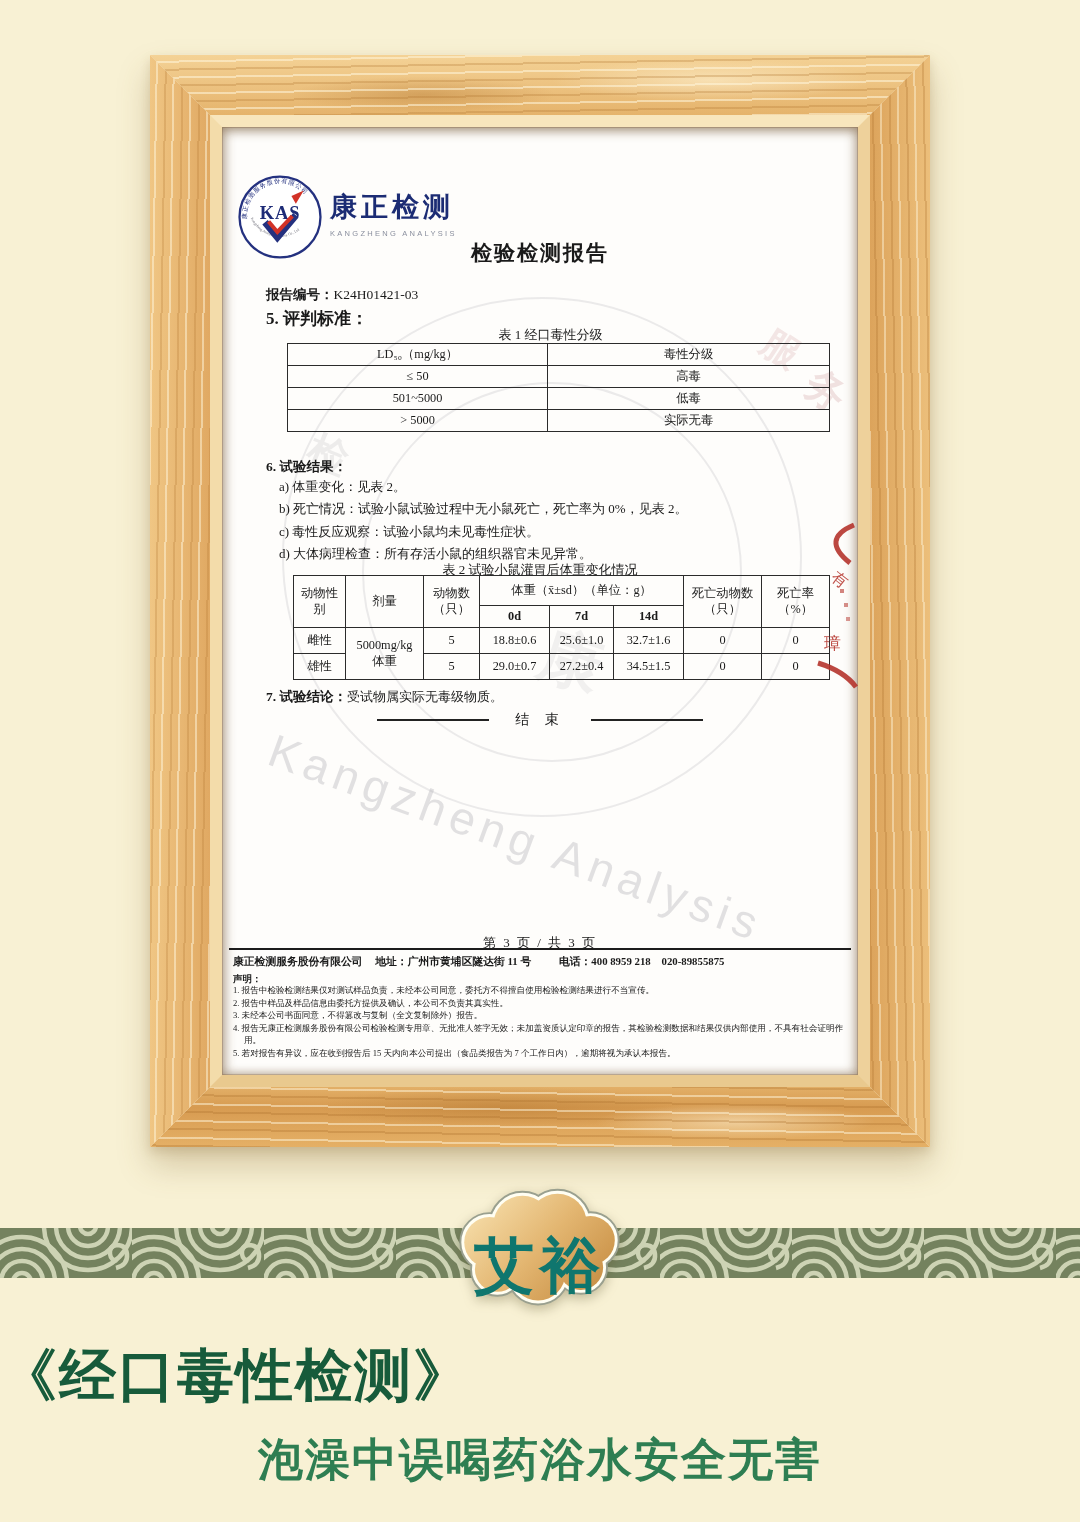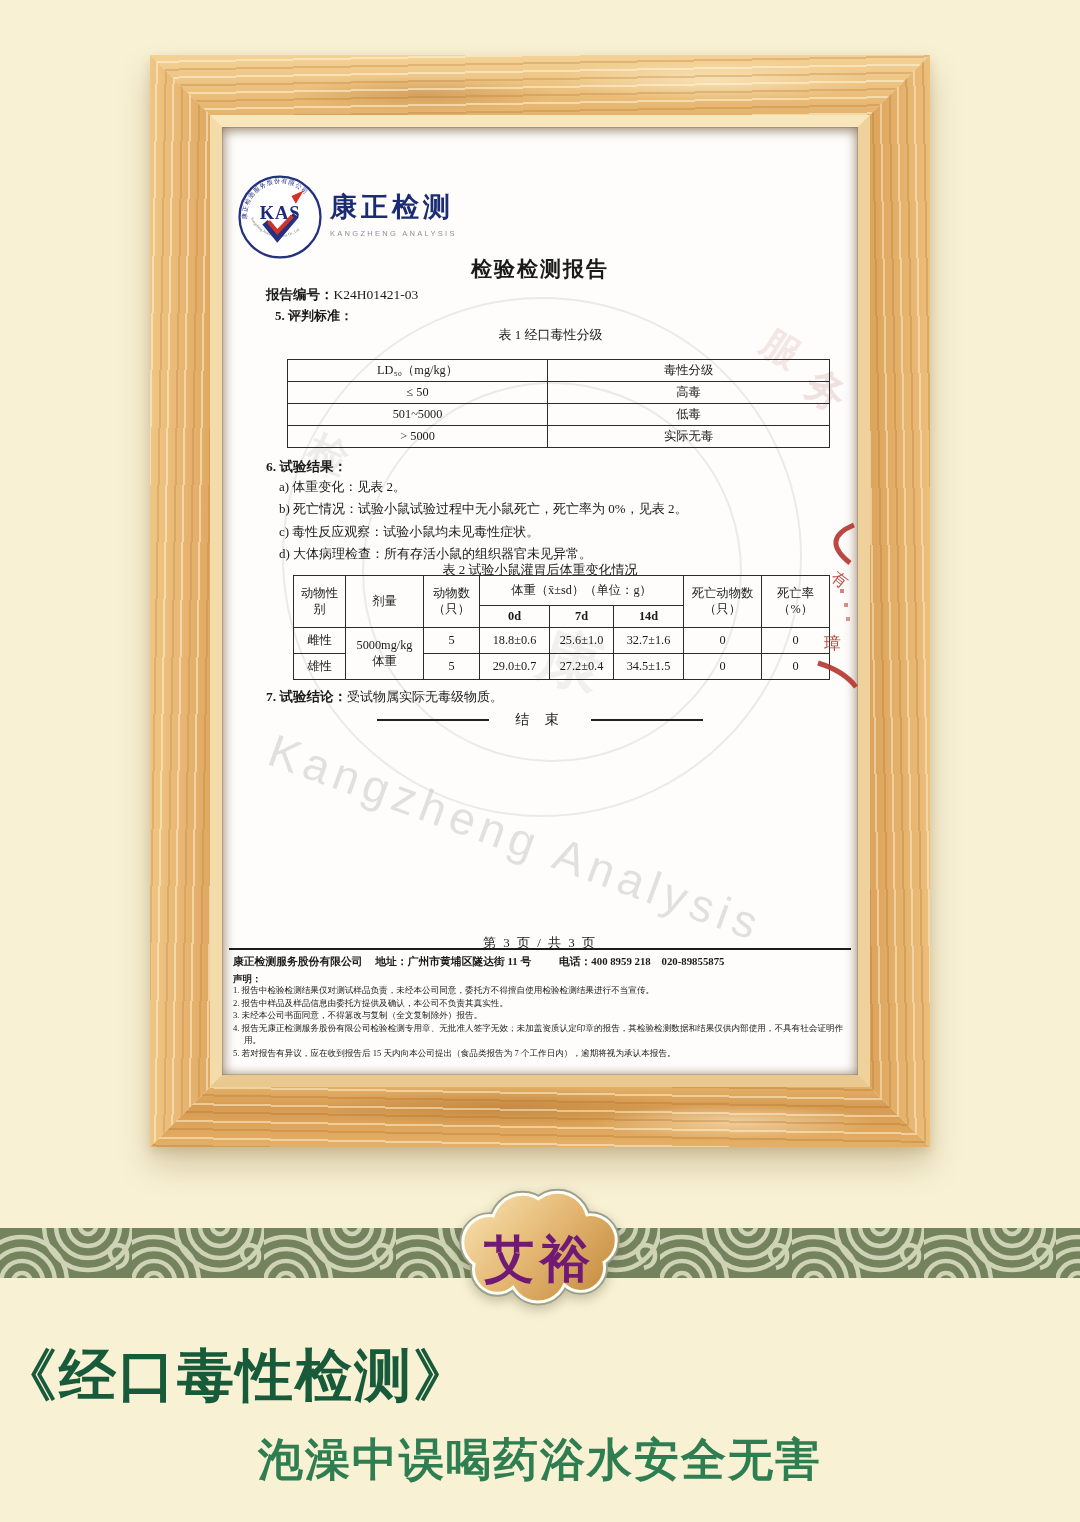--- a/index.html
+++ b/index.html
@@ -74,21 +74,21 @@
   .hb { font-weight:700; }
   .end-row { display:flex; align-items:center; justify-content:center; gap:26px; }
   .end-dash { width:112px; height:1.6px; background:#222; }
   .stmt { padding-left:11px; text-indent:-11px; }
   
   .band-wrap { position:absolute; left:0; top:1228px; width:1080px; height:50px; z-index:1; }
   .badge { position:absolute; left:50%; top:1184px; transform:translateX(-50%);
            width:196px; height:136px; z-index:2; filter:drop-shadow(0 4px 6px rgba(95,85,45,.35)); }
   .badge-text { position:absolute; left:0; right:0; top:42px; text-align:center;
     font-family:"Liberation Sans","DejaVu Sans",sans-serif;
-    font-size:50px; font-weight:800; color:#701a75; letter-spacing:6px; }
+    font-size:60px; font-weight:800; color:#0f766e; letter-spacing:6px; }
   .mk-title { position:absolute; left:0; right:0; top:1338px; text-align:left;
     font-family:"Liberation Sans","DejaVu Sans",sans-serif;
     font-size:57px; font-weight:800; color:#175b3b; letter-spacing:2px; }
   .mk-sub { position:absolute; left:0; right:0; top:1430px; text-align:center;
     font-family:"Liberation Sans","DejaVu Sans",sans-serif;
     font-size:45px; font-weight:600; color:#2e7e52; letter-spacing:2px; }
 </style>
 </head>
 <body>
 
@@ -124,28 +124,28 @@
       <text x="50" y="52" text-anchor="middle" font-size="21" font-weight="bold" fill="#1d2b77" letter-spacing="1" font-family="Liberation Serif, serif">KAS</text>
       <polygon points="63,26 77,20 68,35" fill="#d23227"></polygon>
       <path d="M 33 56 L 47 73 L 68 48" fill="none" stroke="#24317f" stroke-width="8"></path>
       <path d="M 37 55 L 47 67 L 64 49" fill="none" stroke="#d23227" stroke-width="4.5"></path>
     </svg>
     <div class="abs" style="left:108px; top:62px;">
       <div class="brand-cn">康正检测</div>
       <div class="brand-en">KANGZHENG ANALYSIS</div>
     </div>
 
-    <div class="abs ctr doc-title" style="top:128px;">检验检测报告</div>
+    <div class="abs ctr doc-title" style="top:112px;">检验检测报告</div>
     <div class="abs body-line" style="left:44px; top:159px; font-size:13.5px;">
       <span class="lbl-b">报告编号：</span><span>K24H01421-03</span>
     </div>
-    <div class="abs lbl-b" style="left:53px; top:180px; font-size:13px;">5. 评判标准：</div>
+    <div class="abs lbl-b" style="left:44px; top:180px; font-size:17px;">5. 评判标准：</div>
     <div class="abs ctr" style="top:199px; font-size:13px;margin-left:21px;">表 1 经口毒性分级</div>
 
-    <table class="abs t1" style="left:65px; top:232px; width:543px;">
+    <table class="abs t1" style="left:65px; top:216px; width:543px;">
       <colgroup>
           <col style="width:48%">
           <col style="width:52%">
         </colgroup>
       <tbody>
           <tr>
             <td>LD₅₀（mg/kg）</td>
             <td>毒性分级</td>
           </tr>
       <tr>

